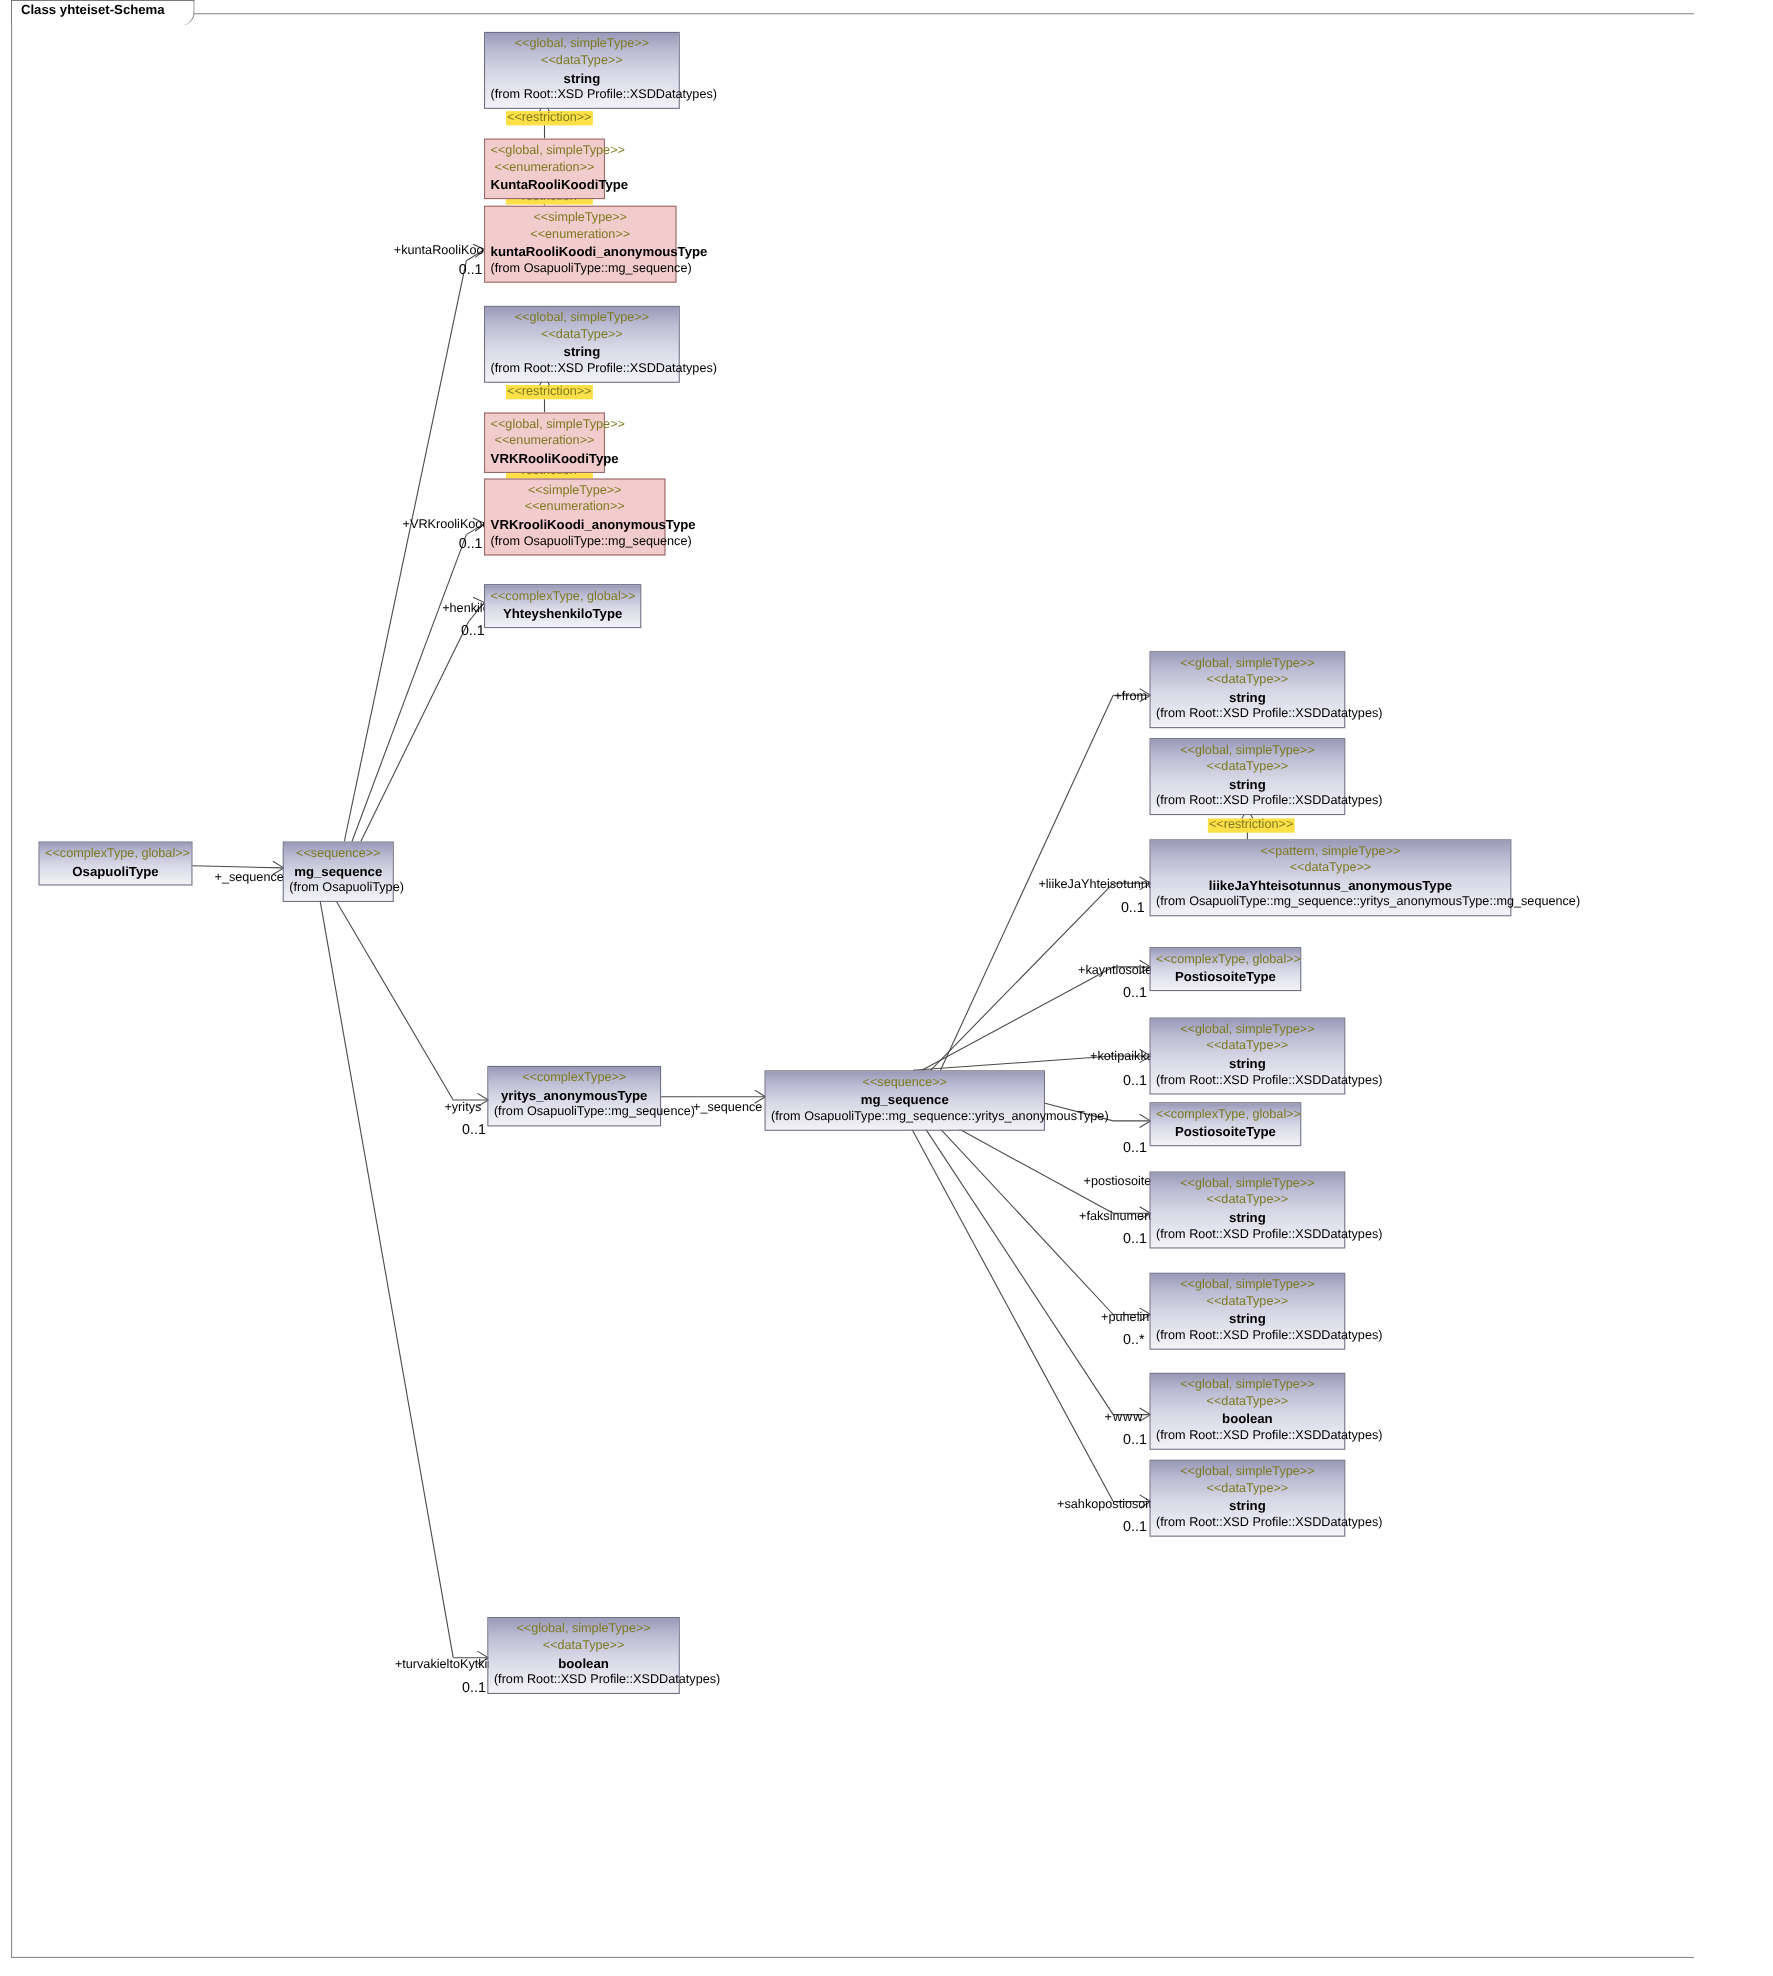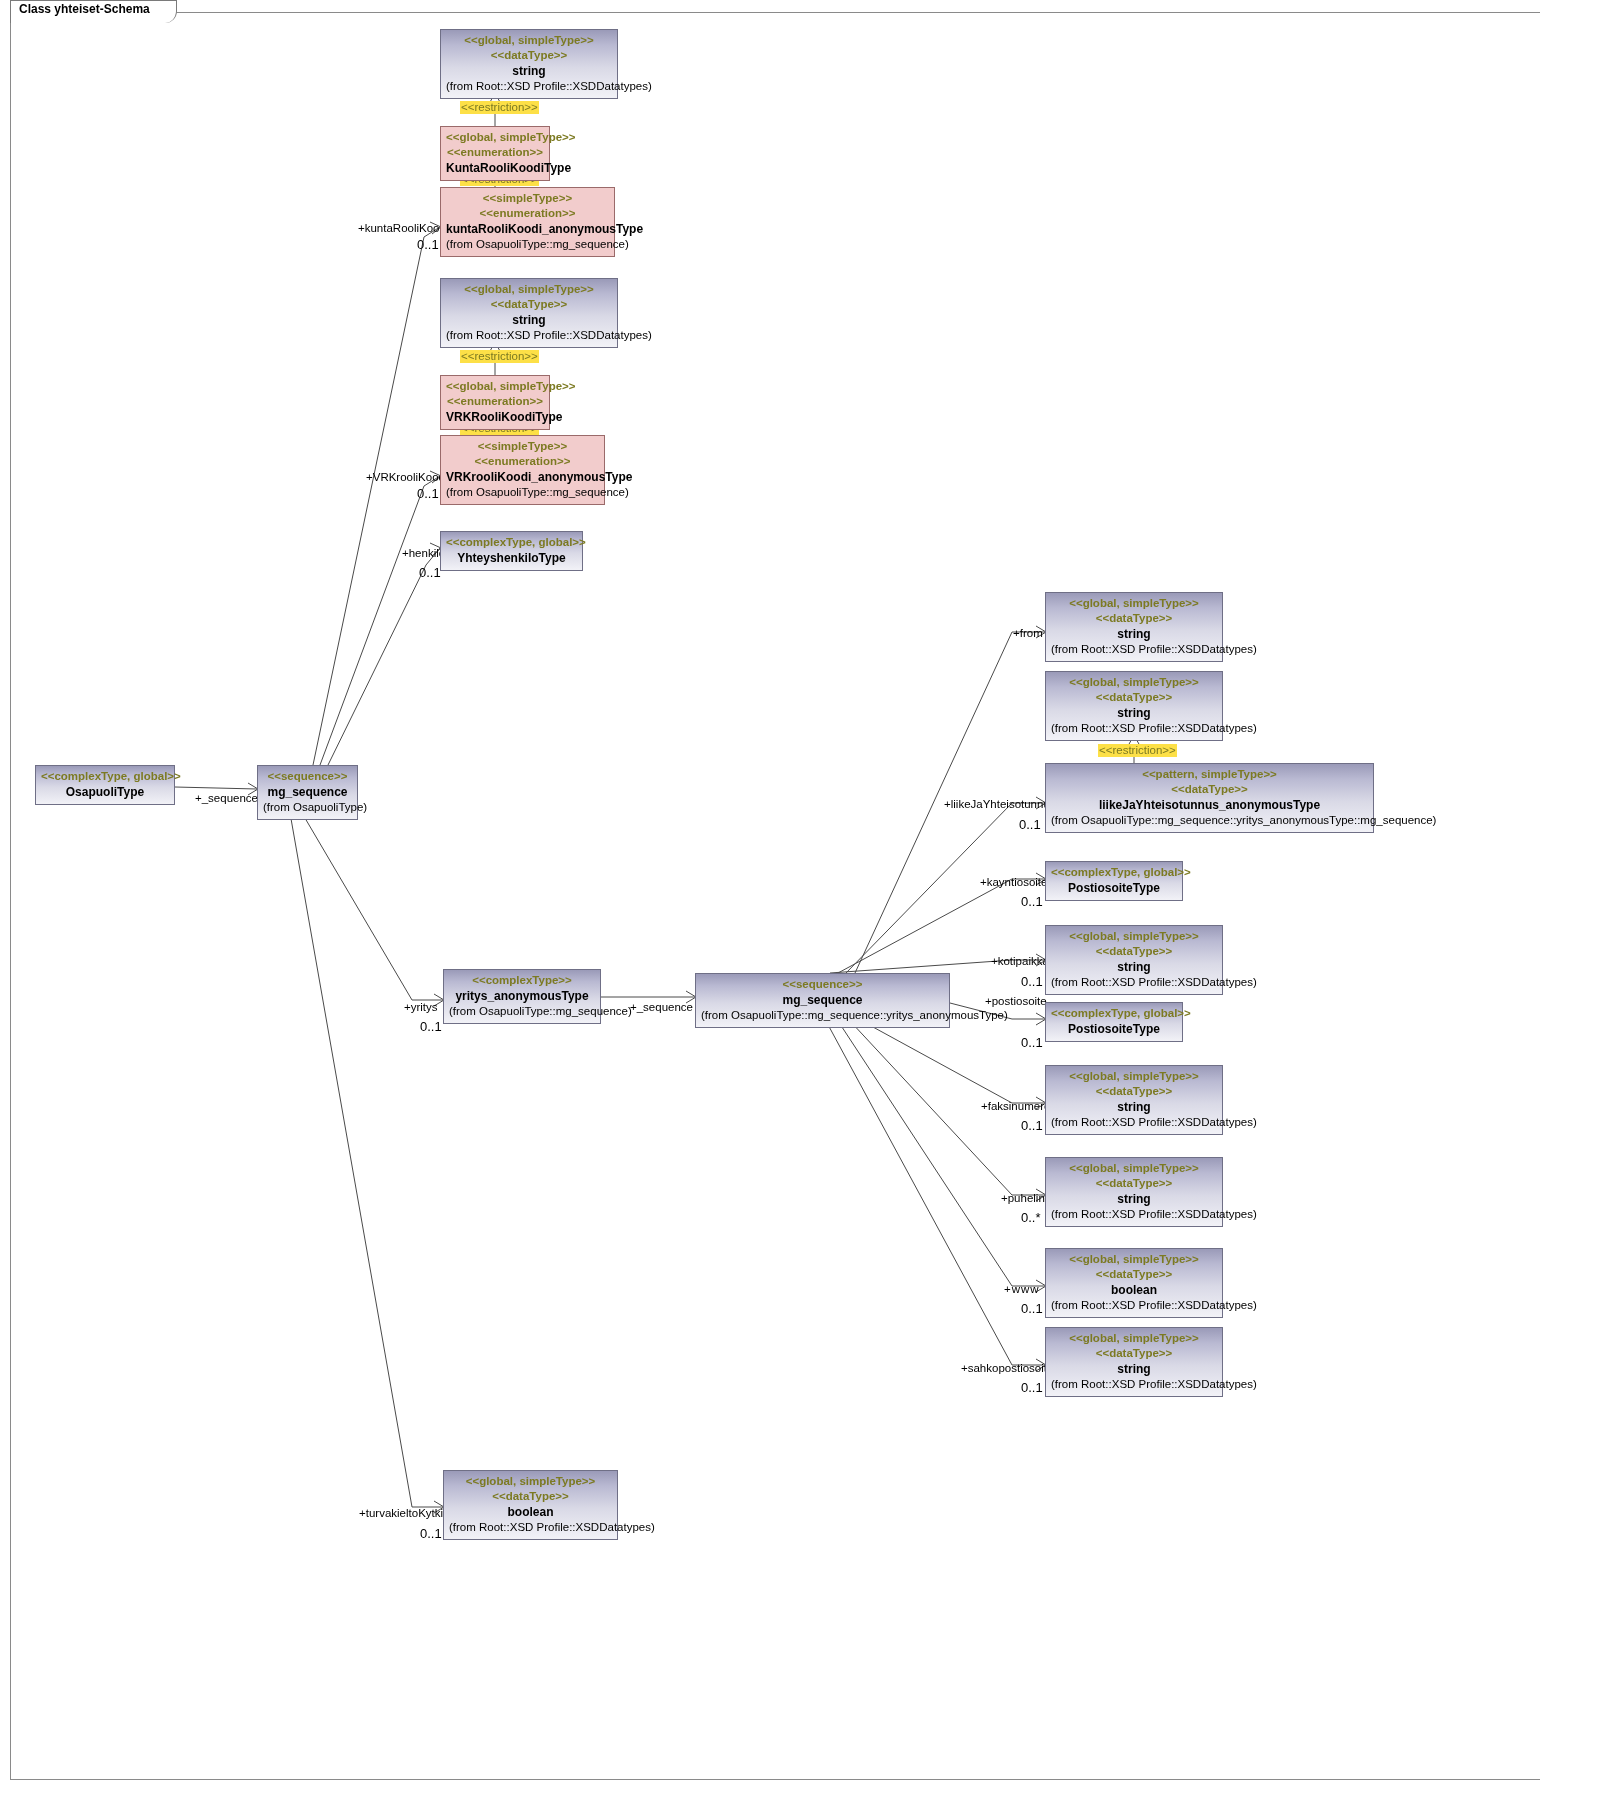--- a/index.html
+++ b/index.html
@@ -10,21 +10,21 @@
   .frame{position:absolute;left:10px;top:12px;width:1580px;height:1766px;border:1px solid #8a8a8a;background:#ffffff;}
   .frame-tab{position:absolute;left:10px;top:0px;height:20px;background:#ffffff;border:1px solid #7a7a7a;border-bottom:none;
              padding:1px 26px 1px 8px;font-size:12px;font-weight:bold;color:#000;white-space:nowrap;z-index:5;
              border-radius:0 0 12px 0;}
 
   
   .node{position:absolute;box-sizing:border-box;border:1px solid #6f6f86;
         background:linear-gradient(to bottom,#9a9ab8 0%,#b9b9d2 22%,#d9d9e6 55%,#f2f2f7 100%);
         text-align:center;padding:3px 5px 4px 5px;}
   .node.pink{border:1px solid #9a6a6a;background:#f2cccc;}
-  .node .stereo{color:#7c7a22;font-size:11.5px;line-height:15px;white-space:nowrap;font-weight:bold;}
+  .node .stereo{color:#7c7a22;font-size:11.5px;line-height:15px;white-space:nowrap;}
   .node .nm{color:#000;font-size:12px;font-weight:bold;line-height:16px;white-space:nowrap;}
   .node .from{color:#000;font-size:11.5px;line-height:15px;white-space:nowrap;}
 
   
   svg.links{position:absolute;left:0;top:0;width:1612px;height:1796px;overflow:visible;pointer-events:none;}
   svg.links line, svg.links path, svg.links polyline{stroke:#4a4a4a;stroke-width:1;fill:none;}
   svg.links .tri{fill:#ffffff;stroke:#4a4a4a;stroke-width:1;}
 
   
   .elabel{position:absolute;font-size:11.5px;color:#000;white-space:nowrap;line-height:13px;}
@@ -188,21 +188,21 @@
 
   <div class="elabel" style="left:944px;top:798px;">+liikeJaYhteisotunnus</div>
   <div class="emult" style="left:1019px;top:818px;">0..1</div>
 
   <div class="elabel" style="left:980px;top:876px;">+kayntiosoite</div>
   <div class="emult" style="left:1021px;top:895px;">0..1</div>
 
   <div class="elabel" style="left:991px;top:955px;">+kotipaikka</div>
   <div class="emult" style="left:1021px;top:975px;">0..1</div>
 
-  <div class="elabel" style="left:985px;top:995px;">+postiosoite</div>
+  <div class="elabel" style="left:985px;top:1068px;">+postiosoite</div>
   <div class="emult" style="left:1021px;top:1036px;">0..1</div>
 
   <div class="elabel" style="left:981px;top:1100px;">+faksinumero</div>
   <div class="emult" style="left:1021px;top:1119px;">0..1</div>
 
   <div class="elabel" style="left:1001px;top:1192px;">+puhelin</div>
   <div class="emult" style="left:1021px;top:1211px;">0..*</div>
 
   <div class="elabel" style="left:1004px;top:1283px;letter-spacing:1px;text-align:right;">+www</div>
   <div class="emult" style="left:1021px;top:1302px;">0..1</div>

